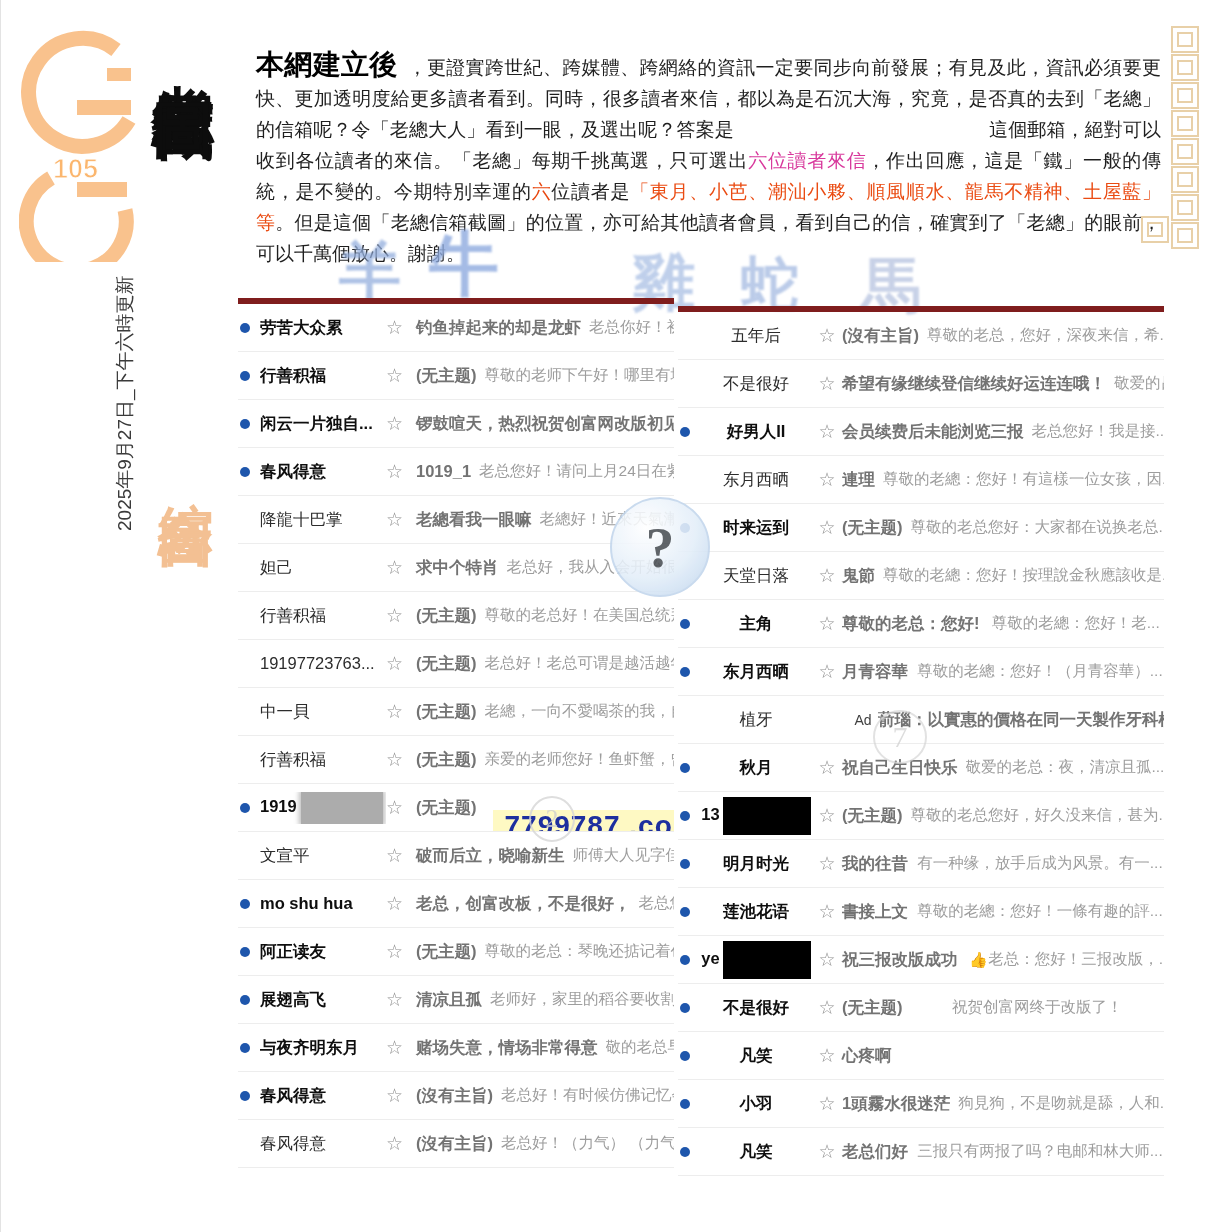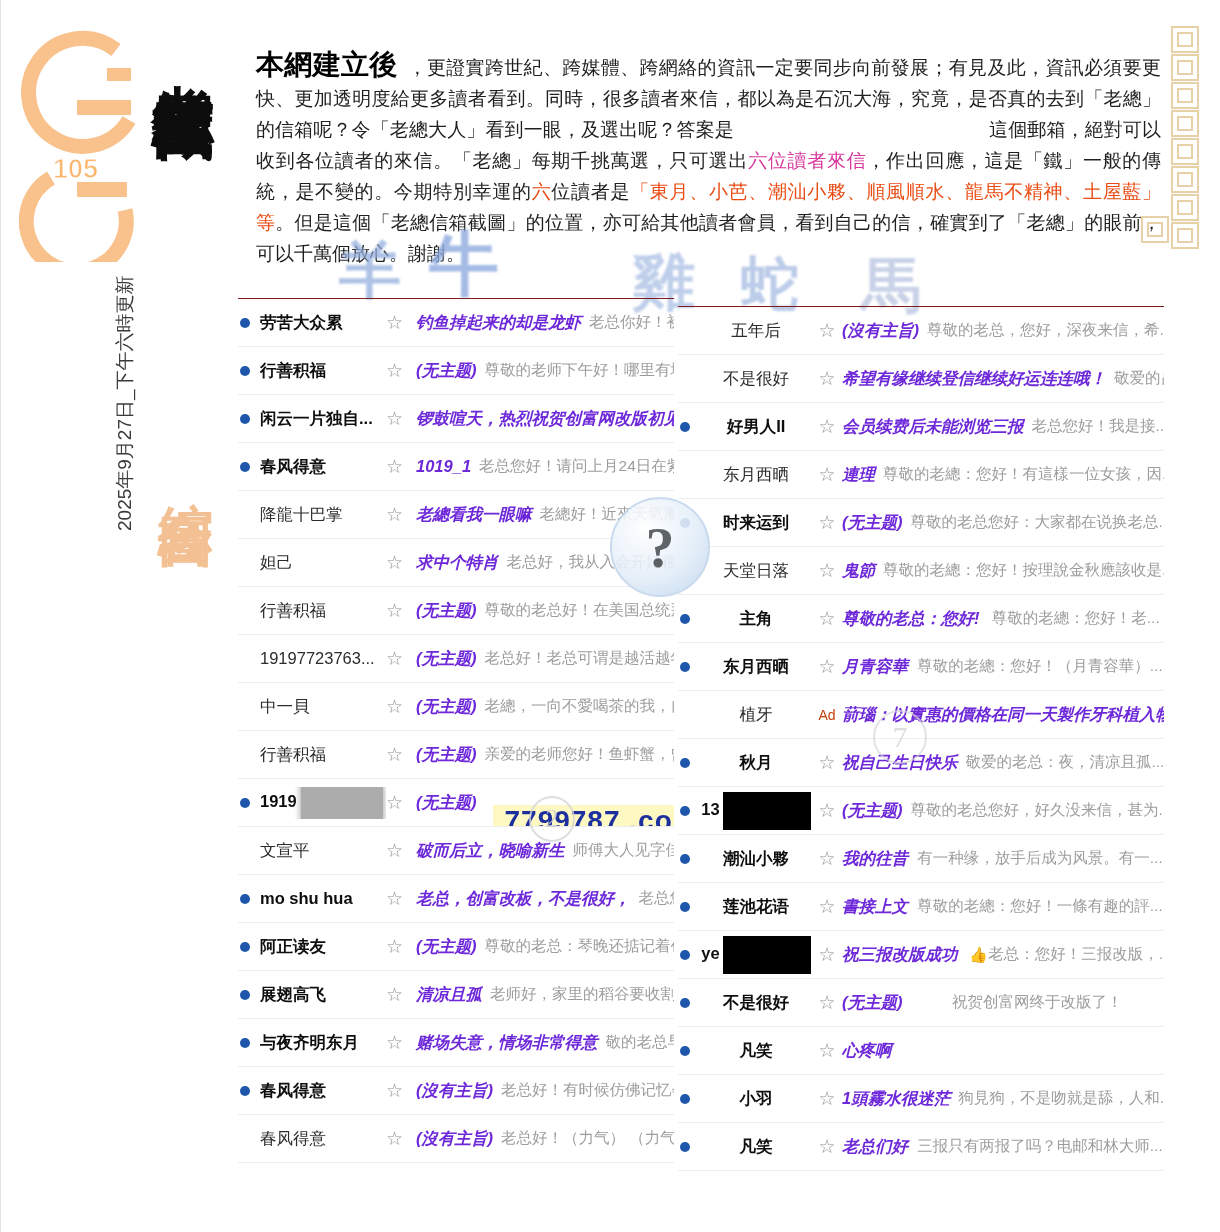--- a/index.html
+++ b/index.html
@@ -25,33 +25,33 @@
   .seg-orange{color:#ea4b12;}
   
   .meander{position:absolute;right:22px;top:26px;}
   .mcell{width:24px;height:23px;border:2px solid #e8d0a8;position:relative;margin-bottom:1px;}
   .mcell::before{content:'';position:absolute;inset:4px;border:2px solid #e8d0a8;}
   .mcell-h{position:absolute;right:52px;top:216px;}
   
   .zodiac{position:absolute;font-family:"Liberation Serif",serif;font-weight:bold;
           filter:blur(1px);pointer-events:none;}
   
-  .mailcol{position:absolute;border-top:1px solid #7f1d1d;}
+  .mailcol{position:absolute;border-top:6px solid #7f1d1d;}
   .mailcol.left{left:237px;top:298px;width:436px;}
   .mailcol.right{left:677px;top:306px;width:486px;text-align:center;}
   .mrow{height:47px;display:flex;align-items:center;border-bottom:1px solid #ededed;
         overflow:hidden;white-space:nowrap;}
   .dot{width:10px;height:10px;border-radius:50%;background:#1e56ac;margin:0 10px 0 2px;flex-shrink:0;}
   .dot.read{visibility:hidden;}
   .sender{font-size:16.5px;color:#2c2c2c;overflow:hidden;flex-shrink:0;}
   .left .sender{width:126px;} .right .sender{width:112px;}
   .sender.unread{font-weight:bold;color:#0e0e0e;}
   .star{width:30px;font-size:19px;color:#909090;flex-shrink:0;cursor:pointer;}
-  .adlabel{width:30px;font-size:14px;color:#c2410c;flex-shrink:0;}
-  .subject{font-weight:bold;color:#6d28d9;font-size:16.5px;margin-right:8px;flex-shrink:0;font-style:italic;}
+  .adlabel{width:30px;font-size:14px;color:#404040;flex-shrink:0;margin-left:36px;}
+  .subject{font-weight:bold;color:#737373;font-size:16.5px;margin-right:8px;flex-shrink:0;}
   .preview{color:#9d9d9d;font-size:15.5px;overflow:hidden;flex:1;min-width:0;}
   .redact-gray{display:inline-block;vertical-align:middle;width:82px;height:32px;margin-left:4px;
                background:#acacac;box-shadow:0 0 5px 2px #bdbdbd;}
   .redact-black{display:inline-block;vertical-align:middle;width:88px;height:38px;margin-left:3px;
                 background:#000;}
   .site-wm{display:inline-block;background:#fef9c3;color:#1d2f9f;font-weight:bold;
            font-family:Liberation Sans, sans-serif;font-size:28px;padding:0 12px;margin-left:8px;
            letter-spacing:1px;margin-top:37px;}
   .thumb{font-size:15px;margin-left:4px;}
   
@@ -313,21 +313,21 @@
       </div>
       <div class="mrow">
         <span class="dot"></span>
         <span class="sender unread">13<span class="redact-black"></span></span>
         <span class="star">☆</span>
         <span class="subject">(无主题)</span>
         <span class="preview">尊敬的老总您好，好久没来信，甚为...</span>
       </div>
       <div class="mrow">
         <span class="dot"></span>
-        <span class="sender unread">潮汕小夥</span>
+        <span class="sender unread">明月时光</span>
         <span class="star">☆</span>
         <span class="subject">我的往昔</span>
         <span class="preview">有一种缘，放手后成为风景。有一...</span>
       </div>
       <div class="mrow">
         <span class="dot"></span>
         <span class="sender unread">莲池花语</span>
         <span class="star">☆</span>
         <span class="subject">書接上文</span>
         <span class="preview">尊敬的老總：您好！一條有趣的評...</span>

